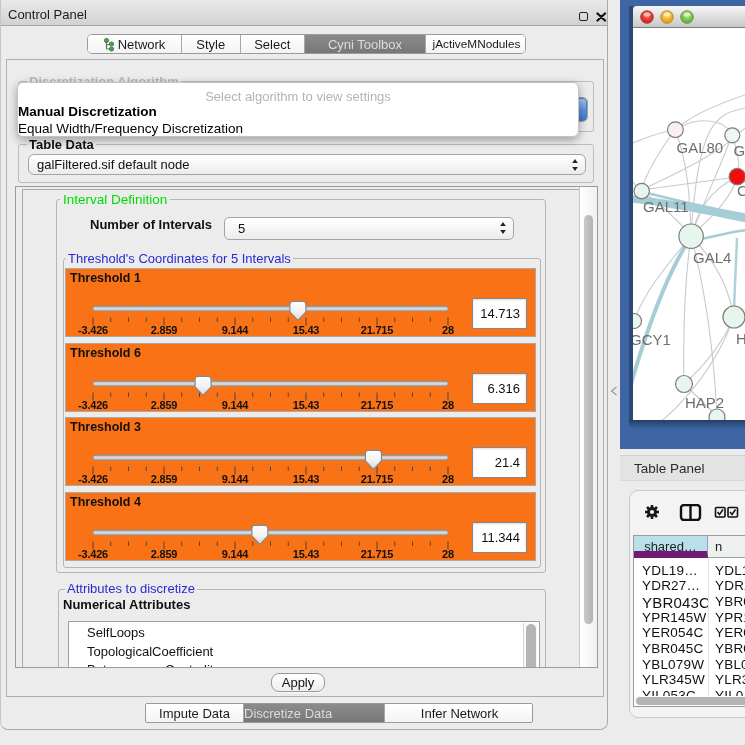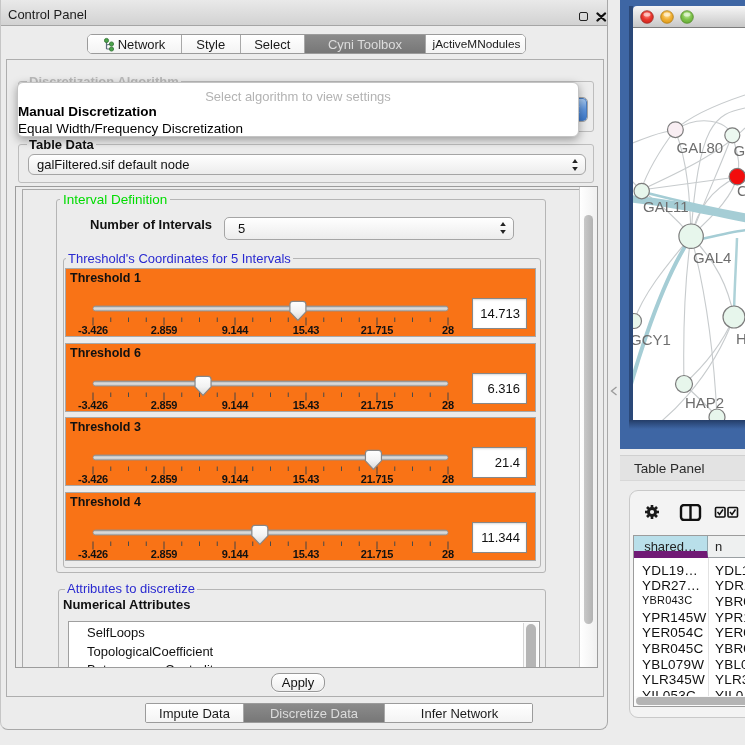--- a/index.html
+++ b/index.html
@@ -247,21 +247,21 @@
       </div>
       <div id="popup">
         <div style="position:absolute;left:0;right:0;top:6px;text-align:center;font-size:13px;color:#b3b3b3">Select algorithm to view settings</div>
         <div style="position:absolute;left:0px;top:21px;font-size:13.5px;font-weight:bold;color:#000">Manual Discretization</div>
         <div style="position:absolute;left:0px;top:38px;font-size:13.5px;color:#000">Equal Width/Frequency Discretization</div>
       </div>
       <div style="position:absolute;left:269px;top:672px;width:54px;height:19px;border:1px solid #989898;border-radius:8px;background:linear-gradient(#ffffff,#eeeeee);box-sizing:border-box;text-align:center;font-size:13px;color:#111;line-height:17px;box-shadow:0 1px 0 rgba(255,255,255,0.7)">Apply</div>
     </div>
     <div style="position:absolute;left:144px;top:703px;width:388px;height:20px;border:1px solid #9b9b9b;border-radius:2px;background:#fdfdfd;box-sizing:border-box;overflow:hidden">
       <div style="position:absolute;left:0px;top:0;width:97px;height:20px;line-height:19px;text-align:center;font-size:13px;background:linear-gradient(#ffffff,#f2f2f2);color:#1a1a1a;">Impute Data</div>
-      <div style="position:absolute;left:97px;top:0;width:141px;height:20px;line-height:19px;text-align:center;font-size:13px;background:linear-gradient(#8b8b8b,#757575);color:#dcdcdc;border-left:1px solid #a8a8a8;box-sizing:border-box;">Discretize Data</div>
+      <div style="position:absolute;left:97px;top:0;width:141px;height:20px;line-height:19px;text-align:left;font-size:13px;background:linear-gradient(#8b8b8b,#757575);color:#dcdcdc;border-left:1px solid #a8a8a8;box-sizing:border-box;">Discretize Data</div>
       <div style="position:absolute;left:238px;top:0;width:150px;height:20px;line-height:19px;text-align:center;font-size:13px;background:linear-gradient(#ffffff,#f2f2f2);color:#1a1a1a;border-left:1px solid #a8a8a8;box-sizing:border-box;">Infer Network</div>
     </div>
   </div>
 <svg style="position:absolute;left:610px;top:386px" width="8" height="10">
     <path d="M6.5,1 L1.5,5 L6.5,9" stroke="#9a9a9a" stroke-width="1.3" fill="none"></path>
   </svg>
 <div id="netpanel">
     <svg style="position:absolute;left:0;top:0" width="125" height="449" viewBox="620 0 125 449">
       <defs>
         <clipPath id="cv">
@@ -353,21 +353,21 @@
       <path d="M86,8 l2,2.5 l3.5,-5" stroke-width="1.5"></path>
     </g>
   </svg>
 <div style="position:absolute;left:633px;top:535px;width:112px;height:172px;background:#fff;border:1px solid #9c9c9c;border-right:none;box-sizing:border-box;overflow:hidden">
     <div style="position:absolute;left:0;top:0;width:74px;height:22px;background:#b9dfea;border-right:1px solid #8fa6ad;border-bottom:7px solid #701a75;box-sizing:border-box;font-size:13px;color:#222;text-align:center;line-height:21px">shared…</div>
     <div style="position:absolute;left:74px;top:0;width:40px;height:22px;background:#eef0f0;border-bottom:1px solid #9aa0a3;box-sizing:border-box;font-size:13px;color:#222;padding-left:7px;line-height:21px">n</div>
     <div style="position:absolute;left:8px;top:26.5px;font-size:13.5px;letter-spacing:0.2px;color:#111">YDL19…</div>
     <div style="position:absolute;left:81px;top:26.5px;font-size:13.5px;letter-spacing:0.2px;color:#111">YDL1</div>
     <div style="position:absolute;left:8px;top:42.2px;font-size:13.5px;letter-spacing:0.2px;color:#111">YDR27…</div>
     <div style="position:absolute;left:81px;top:42.2px;font-size:13.5px;letter-spacing:0.2px;color:#111">YDR2</div>
-    <div style="position:absolute;left:8px;top:57.9px;font-size:11px;letter-spacing:0.2px;color:#111">YBR043C</div>
+    <div style="position:absolute;left:8px;top:57.9px;font-size:15px;letter-spacing:0.2px;color:#111">YBR043C</div>
     <div style="position:absolute;left:81px;top:57.9px;font-size:13.5px;letter-spacing:0.2px;color:#111">YBR0</div>
     <div style="position:absolute;left:8px;top:73.6px;font-size:13.5px;letter-spacing:0.2px;color:#111">YPR145W</div>
     <div style="position:absolute;left:81px;top:73.6px;font-size:13.5px;letter-spacing:0.2px;color:#111">YPR1</div>
     <div style="position:absolute;left:8px;top:89.3px;font-size:13.5px;letter-spacing:0.2px;color:#111">YER054C</div>
     <div style="position:absolute;left:81px;top:89.3px;font-size:13.5px;letter-spacing:0.2px;color:#111">YER0</div>
     <div style="position:absolute;left:8px;top:105.0px;font-size:13.5px;letter-spacing:0.2px;color:#111">YBR045C</div>
     <div style="position:absolute;left:81px;top:105.0px;font-size:13.5px;letter-spacing:0.2px;color:#111">YBR0</div>
     <div style="position:absolute;left:8px;top:120.7px;font-size:13.5px;letter-spacing:0.2px;color:#111">YBL079W</div>
     <div style="position:absolute;left:81px;top:120.7px;font-size:13.5px;letter-spacing:0.2px;color:#111">YBL0</div>
     <div style="position:absolute;left:8px;top:136.4px;font-size:13.5px;letter-spacing:0.2px;color:#111">YLR345W</div>

